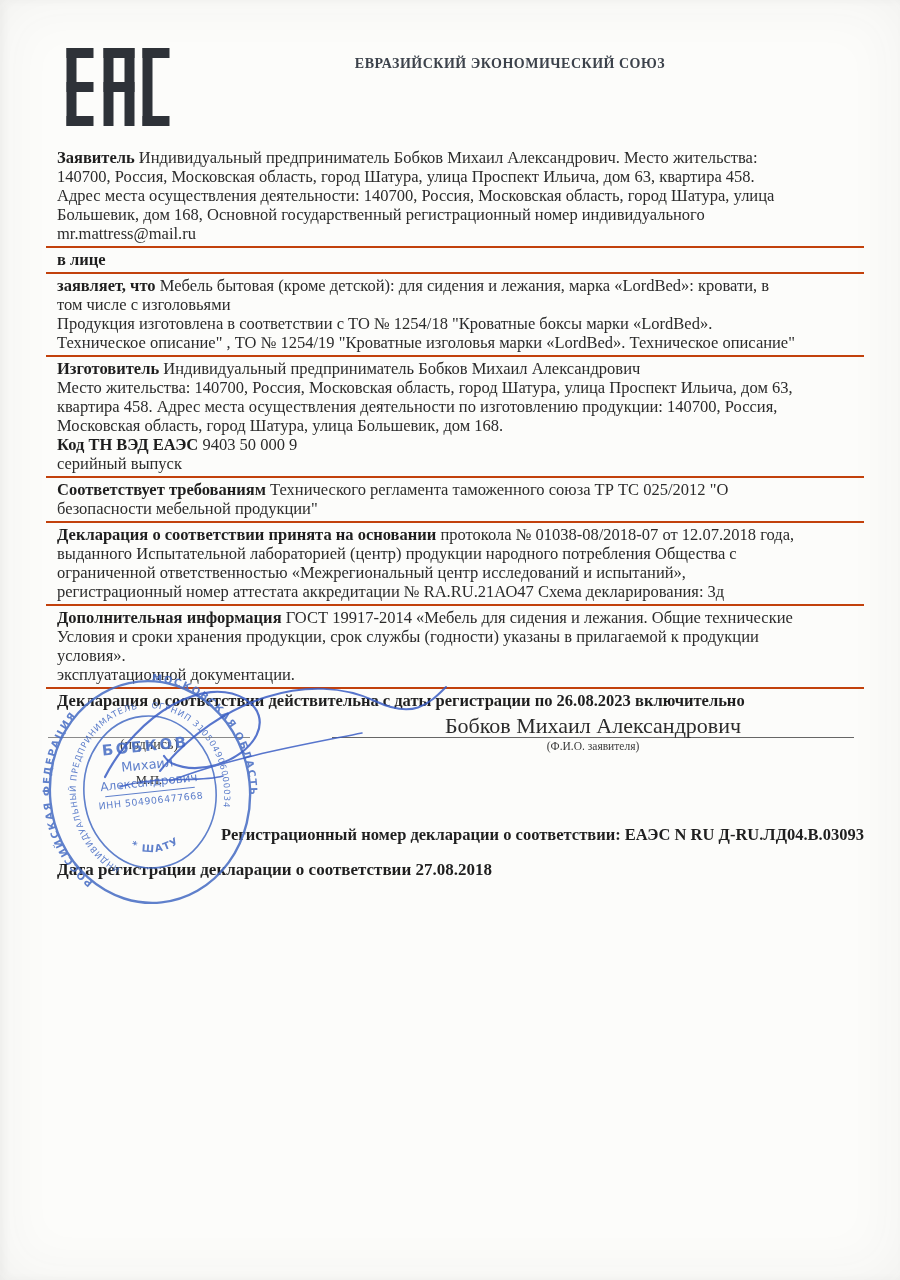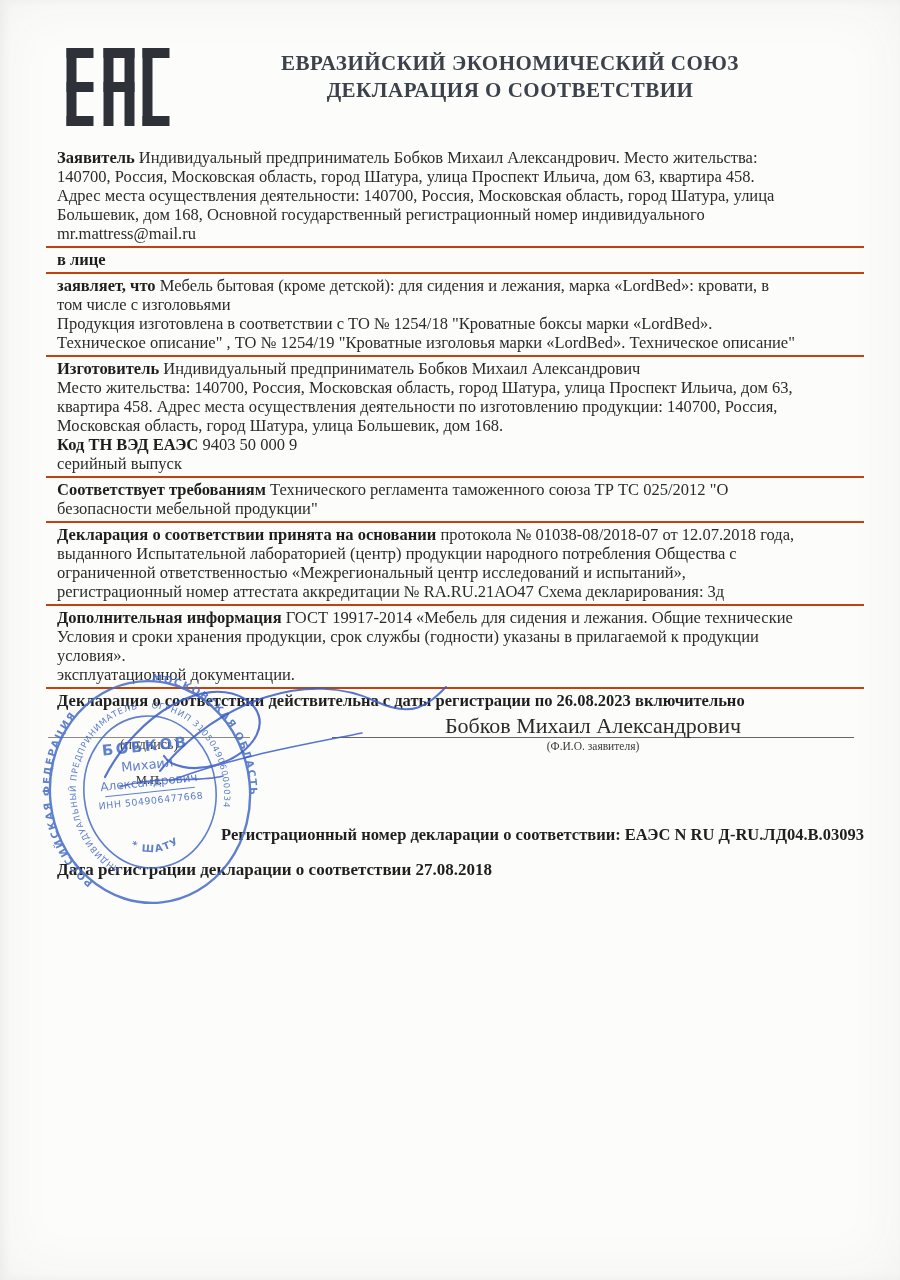--- a/index.html
+++ b/index.html
@@ -11,21 +11,21 @@
     box-shadow:inset 0 0 60px rgba(60,60,55,.05), inset 4px 0 10px rgba(0,0,0,.04);
     overflow:hidden;
     font-family:"Liberation Serif","DejaVu Serif",serif;
     color:#272727;
   }
   
   .eac-logo{position:absolute;left:66px;top:48px;width:105px;height:78px;}
   .doc-title{
     position:absolute;left:150px;top:50px;width:720px;
     text-align:center;font-weight:bold;color:#3c424b;
-    font-size:21px;line-height:27px;letter-spacing:.5px;
+    font-size:14px;line-height:27px;letter-spacing:.5px;
   }
   
   .content{position:absolute;left:46px;top:146px;width:818px;}
   .sec{padding:2px 0 3px 0;border-bottom:2px solid #c2410c;}
   .sec.no-line{border-bottom:none;}
   .ln{padding-left:11px;font-size:16.5px;line-height:19px;white-space:nowrap;color:#2b2b2b;}
   .ln b{font-weight:bold;color:#1e1e1e;}
   .bold-line .ln{font-weight:bold;color:#1f1f1f;}
   
   .sig-area{position:relative;height:110px;}
@@ -65,21 +65,20 @@
 
         <rect x="76" y="0" width="10" height="78"></rect>
         <rect x="76" y="0" width="27" height="10"></rect>
         <rect x="76" y="68" width="27" height="10"></rect>
       </g>
     </svg>
   </div>
 
   <div class="doc-title">
     <div>ЕВРАЗИЙСКИЙ ЭКОНОМИЧЕСКИЙ СОЮЗ</div>
-    <div>ДЕКЛАРАЦИЯ О СООТВЕТСТВИИ</div>
   </div>
 
   <div class="content">
 
     <div class="sec">
       <div class="ln"><b>Заявитель</b> <span>Индивидуальный предприниматель Бобков Михаил Александрович. Место жительства:</span></div>
       <div class="ln">140700, Россия, Московская область, город Шатура, улица Проспект Ильича, дом 63, квартира 458.</div>
       <div class="ln">Адрес места осуществления деятельности: 140700, Россия, Московская область, город Шатура, улица</div>
       <div class="ln">Большевик, дом 168, Основной государственный регистрационный номер индивидуального</div>
       <div class="ln">mr.mattress@mail.ru</div>

